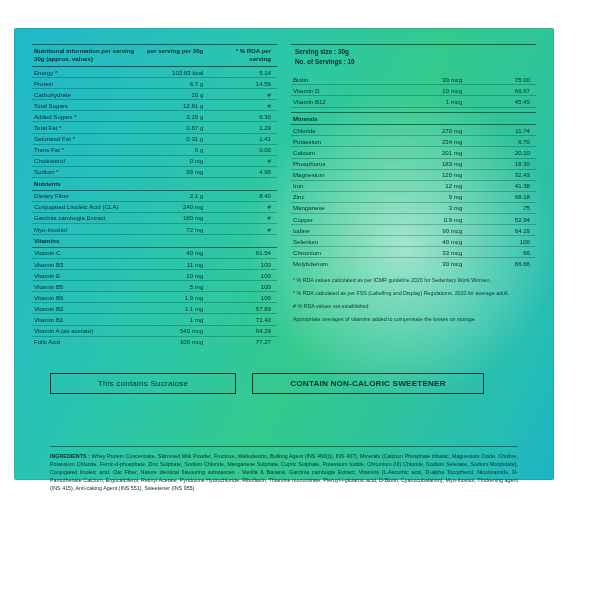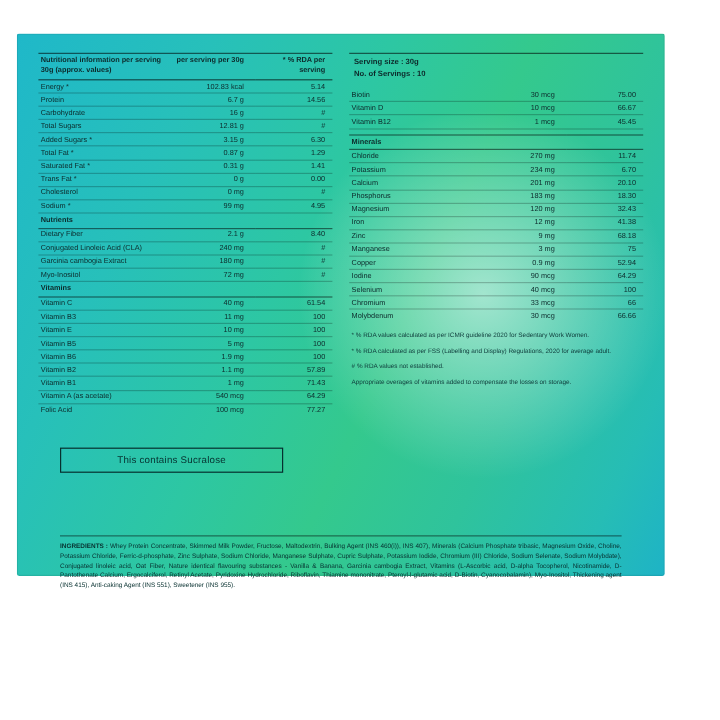--- a/index.html
+++ b/index.html
@@ -365,16 +365,17 @@
 
     </div>
 
     <div class="ingredients">
       <b>INGREDIENTS :</b>
       <span>Whey Protein Concentrate, Skimmed Milk Powder, Fructose, Maltodextrin, Bulking Agent (INS 460(i)), INS 407), Minerals (Calcium Phosphate tribasic, Magnesium Oxide, Choline, Potassium Chloride, Ferric-d-phosphate, Zinc Sulphate, Sodium Chloride, Manganese Sulphate, Cupric Sulphate, Potassium Iodide, Chromium (III) Chloride, Sodium Selenate, Sodium Molybdate), Conjugated linoleic acid, Oat Fiber, Nature identical flavouring substances - Vanilla &amp; Banana, Garcinia cambogia Extract, Vitamins (L-Ascorbic acid, D-alpha Tocopherol, Nicotinamide, D-Pantothenate Calcium, Ergocalciferol, Retinyl Acetate, Pyridoxine Hydrochloride, Riboflavin, Thiamine mononitrate, Pteroyl-l-glutamic acid, D-Biotin, Cyanocobalamin), Myo-Inositol, Thickening agent (INS 415), Anti-caking Agent (INS 551), Sweetener (INS 955).</span>
     </div>
 
     <div class="footer">
       <div class="fbox left">This contains Sucralose</div>
+      <div class="fbox right">CONTAIN NON-CALORIC SWEETENER</div>
     </div>
 
   </div>
 </div>
 
 </body></html>

